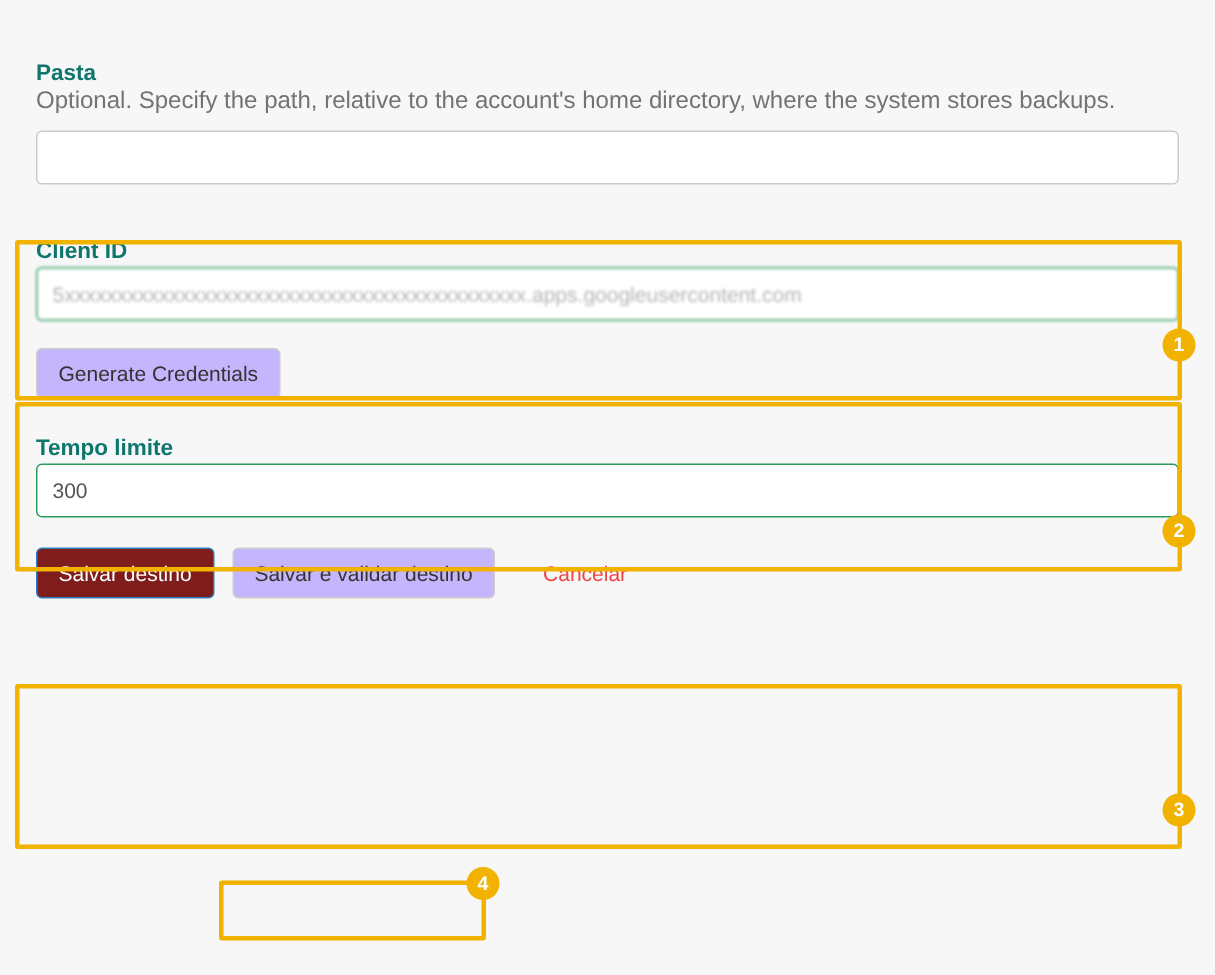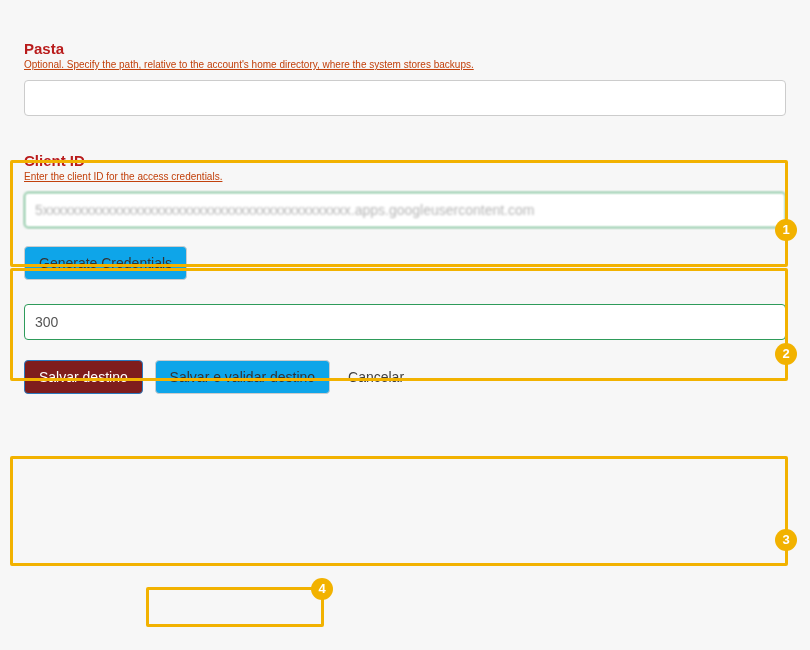--- a/index.html
+++ b/index.html
@@ -17,29 +17,28 @@
   .page {
     position: relative;
     padding: 40px 24px 24px 24px;
   }
   .field-block {
     margin-bottom: 18px;
     position: relative;
   }
   .field-label {
     font-weight: 700;
-    color: #b91c1c;
+    color: #0f766e;
     font-size: 15px;
     margin-bottom: 2px;
   }
   .field-help {
-    color: #c2410c;
-    font-size: 10px;
+    color: #737373;
+    font-size: 16px;
     margin-bottom: 10px;
-    text-decoration: underline;
   }
   .text-input {
     width: 100%;
     height: 36px;
     border: 1px solid #ccc;
     border-radius: 4px;
     background: #fff;
     padding: 6px 10px;
     font-size: 14px;
     font-family: inherit;
@@ -56,35 +55,35 @@
     display: inline-block;
     height: 34px;
     padding: 0 14px;
     border-radius: 4px;
     font-size: 14px;
     line-height: 32px;
     cursor: pointer;
     vertical-align: middle;
   }
   .btn-default {
-    background: #0ea5e9;
+    background: #c4b5fd;
     border: 1px solid #ccc;
     color: #333;
   }
   .btn-primary {
     background: #7f1d1d;
     border: 1px solid #2b7abf;
     color: #fff;
   }
   .btn-link {
     display: inline-block;
-    color: #404040;
+    color: #ef4444;
     font-size: 14px;
     cursor: pointer;
-    margin-left: 14px;
+    margin-left: 28px;
     line-height: 34px;
     vertical-align: middle;
   }
   .action-row {
     margin-top: 20px;
   }
   
   .callout {
     position: absolute;
     border: 3px solid #f2b200;
@@ -115,30 +114,30 @@
 <div class="page">
 
   <div class="field-block">
     <div class="field-label">Pasta</div>
     <div class="field-help">Optional. Specify the path, relative to the account's home directory, where the system stores backups.</div>
     <input type="text" class="text-input" value="" style="">
   </div>
 
   <div class="field-block" style="margin-top:36px;">
     <div class="field-label">Client ID</div>
-    <div class="field-help">Enter the client ID for the access credentials.</div>
     <input type="text" class="text-input valid blurred" value="5xxxxxxxxxxxxxxxxxxxxxxxxxxxxxxxxxxxxxxxxxxxx.apps.googleusercontent.com" style="">
   </div>
 
 
   <div class="gen-row">
     <button class="btn btn-default">Generate Credentials</button>
   </div>
 
   <div class="field-block">
+    <div class="field-label">Tempo limite</div>
     <input type="text" class="text-input valid" value="300" style="">
   </div>
 
   <div class="action-row">
     <button class="btn btn-primary">Salvar destino</button>
     <button class="btn btn-default" style="margin-left:8px;">Salvar e validar destino</button>
     <a class="btn-link">Cancelar</a>
   </div>
 
   <div class="callout" style="left:10px; top:160px; width:778px; height:107px;">

